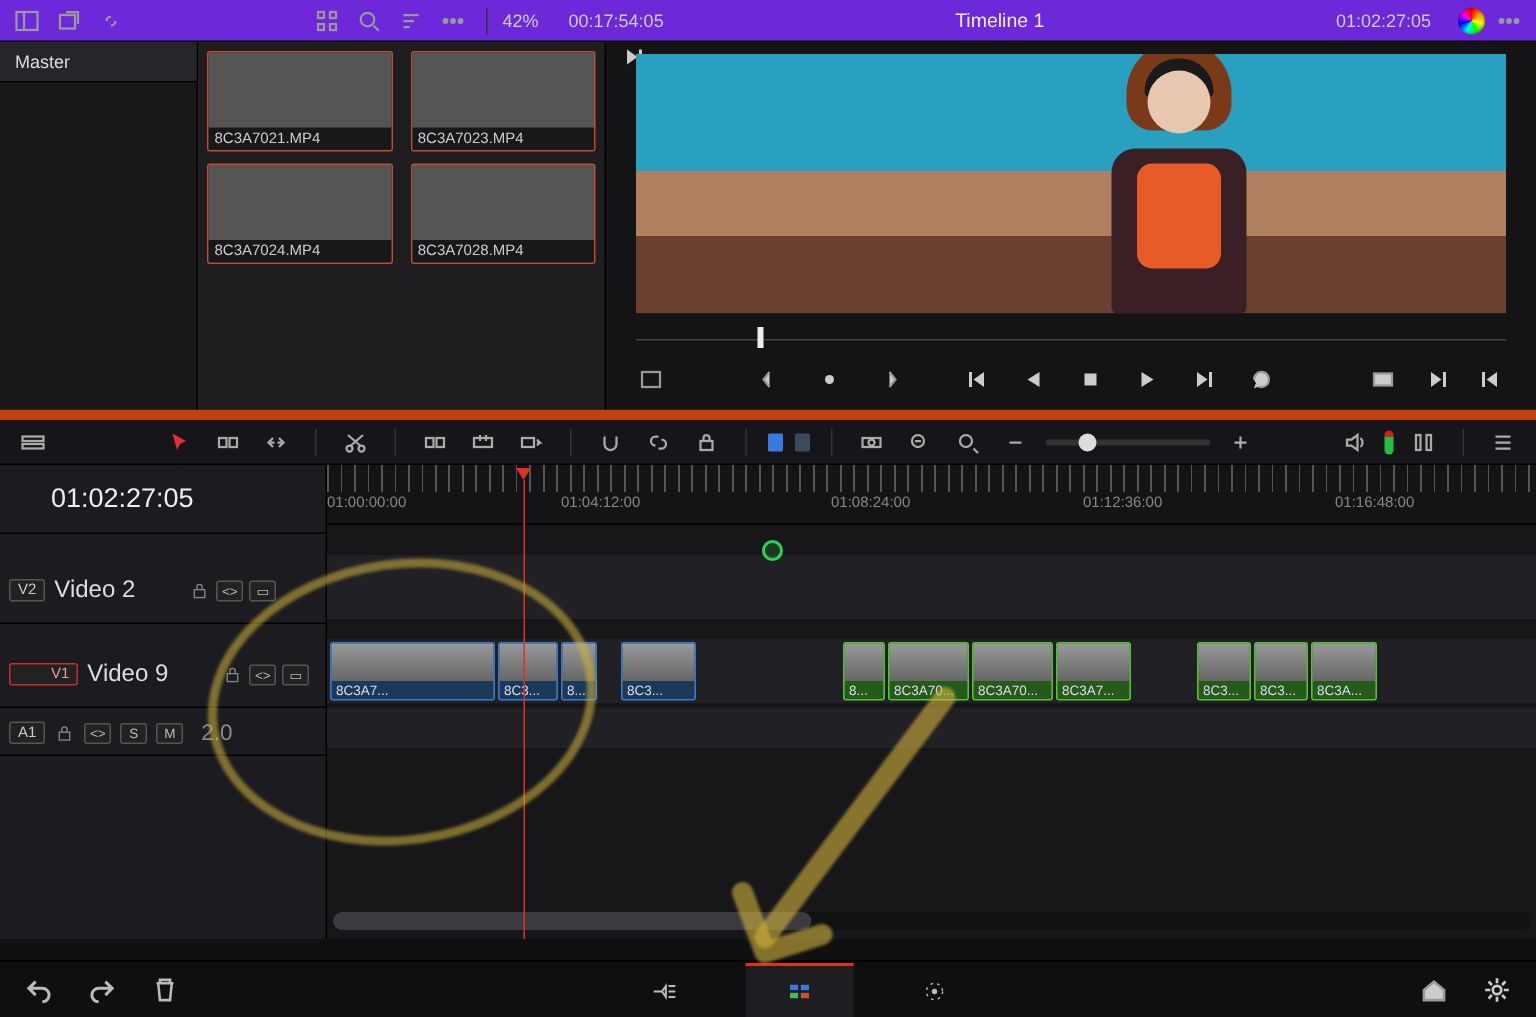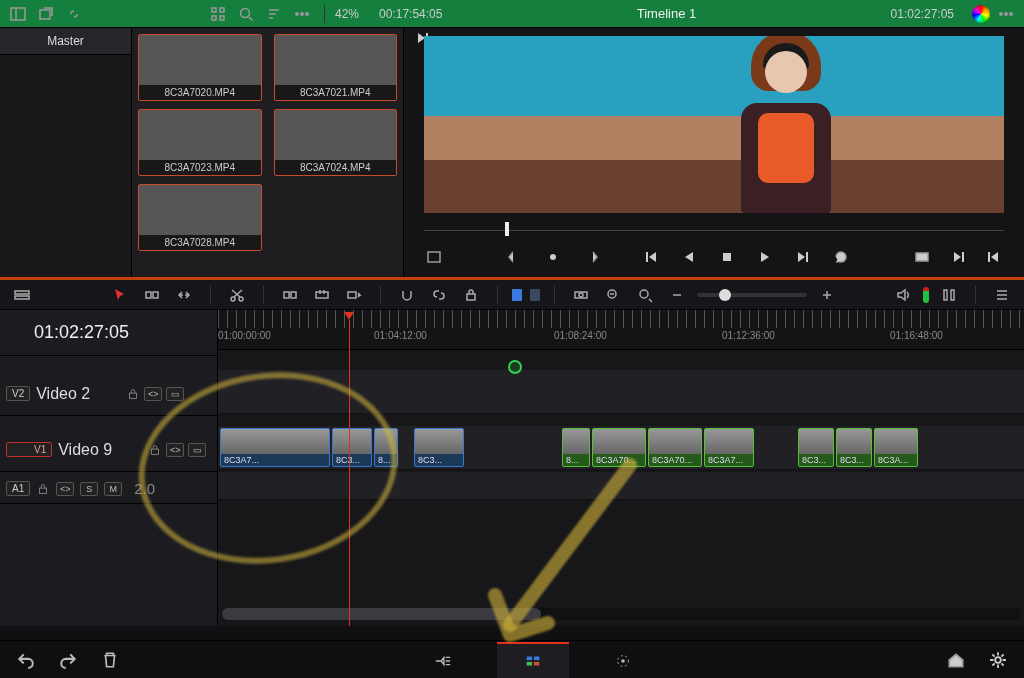--- a/index.html
+++ b/index.html
@@ -7,21 +7,21 @@
     width: 1024px; height: 678px;
     background: #101012;
     font-family: -apple-system, "Segoe UI", Arial, sans-serif;
     font-size: 12px;
     color: #d0d0d0;
     overflow: hidden;
     position: relative;
   }
   .topbar {
     height: 28px;
-    background: #15803d;
+    background: #6d28d9;
     border-bottom: 1px solid #000;
     display: flex; align-items: center;
     padding: 0 6px;
   }
   .topbar .left, .topbar .right { display:flex; align-items:center; gap:4px; }
   .topbar .mid { flex:1; display:flex; align-items:center; justify-content:center; gap:24px;}
   .icbtn {
     width: 24px; height: 22px;
     display:flex; align-items:center; justify-content:center;
     color:#888; cursor:pointer; border-radius:3px;
@@ -32,22 +32,21 @@
   .timeline-name { color:#eee; font-size:13px; font-weight:500;}
   .colorwheel {
     width:18px; height:18px; border-radius:50%;
     background: conic-gradient(red,orange,yellow,lime,cyan,blue,magenta,red);
     box-shadow: inset 0 0 3px rgba(0,0,0,.6);
   }
   
   .upper {
     height: 252px;
     display:flex;
-    border-bottom:3px solid #c2410c;
-    text-align:center;
+    border-bottom:7px solid #c2410c;
   }
   .pool-sidebar {
     width: 132px; background:#18181a; border-right:1px solid #000;
   }
   .pool-sidebar .tab {
     padding:6px 10px; background:#26262a; border-bottom:1px solid #000;
     color:#ddd; font-size:12px;
   }
   .pool {
     width: 272px; background:#1e1e21; border-right:1px solid #000;
@@ -294,24 +293,20 @@
   </div>
 </div>
 
 <div class="upper">
   <div class="pool-sidebar">
     <div class="tab">Master</div>
   </div>
 
   <div class="pool">
     <div class="pool-grid" id="pool-grid">
-        <div class="clip">
-          <div class="thumb road"></div>
-          <div class="fname">8C3A7020.MP4</div>
-        </div>
         <div class="clip">
           <div class="thumb sky"></div>
           <div class="fname">8C3A7021.MP4</div>
         </div>
         <div class="clip">
           <div class="thumb person-thumb"></div>
           <div class="fname">8C3A7023.MP4</div>
         </div>
         <div class="clip">
           <div class="thumb road"></div>

